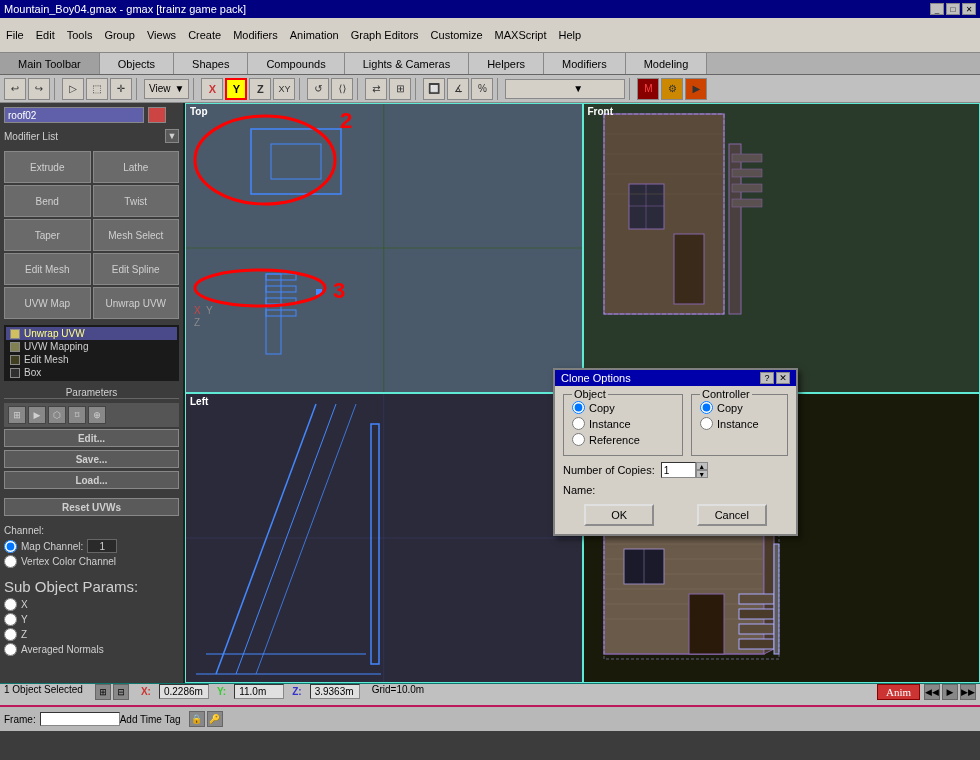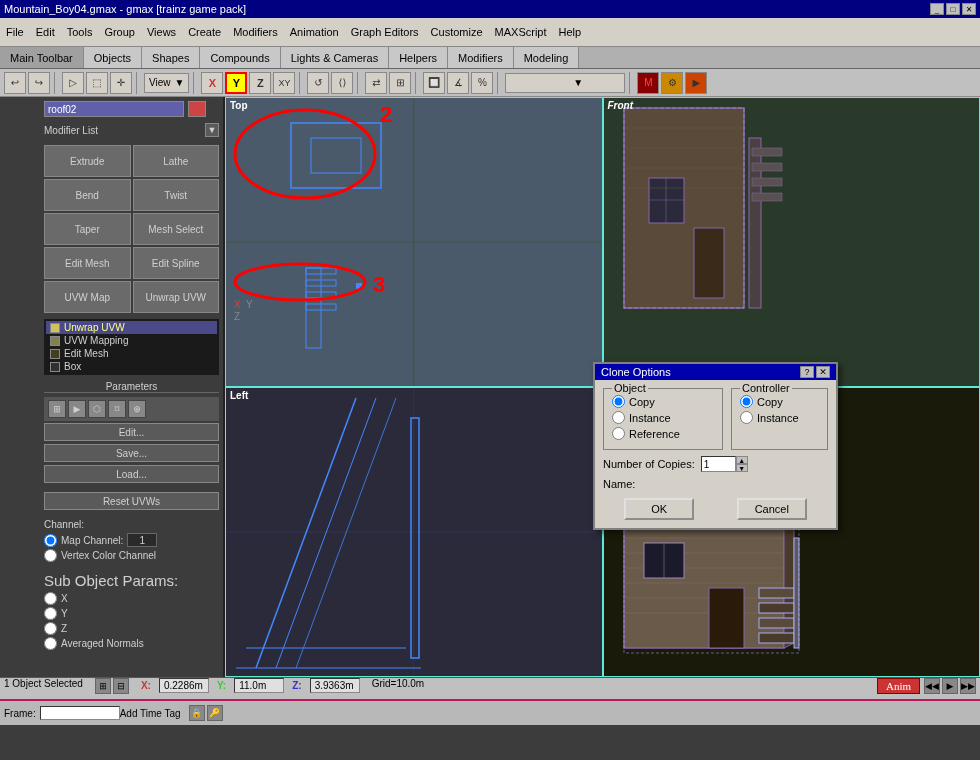--- a/index.html
+++ b/index.html
@@ -9,34 +9,34 @@
     #titlebar {
       width: 100%; height: 18px; background: #000080;
       display: flex; align-items: center; justify-content: space-between;
       padding: 0 4px; color: white; font-size: 11px;
     }
     #titlebar-controls { display: flex; gap: 2px; }
     .titlebar-btn { width: 14px; height: 12px; background: #c0c0c0; border: 1px solid #888; font-size: 8px; display: flex; align-items: center; justify-content: center; cursor: pointer; color: black; }
 
     
     #menubar {
-      width: 100%; height: 29px; background: #d4d0c8;
+      width: 100%; height: 35px; background: #d4d0c8;
       display: flex; align-items: center; gap: 0;
       border-bottom: 1px solid #888; color: black; font-size: 11px;
     }
     .menu-item { padding: 1px 6px; cursor: pointer; white-space: nowrap; }
 
     
     #tab-toolbar {
       width: 100%; height: 22px; background: #b0b0b0;
       display: flex; align-items: stretch;
       border-bottom: 1px solid #666;
     }
     .tab-btn {
-      padding: 2px 10px; font-size: 11px; color: #000; cursor: pointer;
+      padding: 2px 18px; font-size: 11px; color: #000; cursor: pointer;
       border-right: 1px solid #888; display: flex; align-items: center;
       background: #c8c8c8; white-space: nowrap;
     }
     .tab-btn.active { background: #a0a0a0; }
 
     
     #icon-toolbar {
       width: 100%; height: 28px; background: #c0c0c0;
       display: flex; align-items: center; gap: 2px; padding: 0 4px;
       border-bottom: 1px solid #888;
@@ -52,37 +52,37 @@
     .toolbar-separator { width: 4px; height: 22px; border-left: 1px solid #888; margin: 0 2px; }
 
     
     #main-area {
       display: flex; width: 100%; height: 580px;
     }
 
     
     #left-panel {
       width: 185px; min-width: 185px; height: 100%; background: #3c3c3c;
-      border-right: 2px solid #222; display: flex; flex-direction: column; margin-left: 40px;
+      border-right: 2px solid #222; display: flex; flex-direction: column;
     }
 
     
     #viewports {
       flex: 1; display: grid; grid-template-columns: 1fr 1fr; grid-template-rows: 1fr 1fr;
       background: #000;
     }
     .viewport {
       background: #5a6a5a; border: 1px solid #5eead4; position: relative; overflow: hidden;
     }
     .viewport-label {
       position: absolute; top: 2px; left: 4px; color: white; font-size: 10px; font-weight: bold;
       z-index: 2;
     }
     .viewport-top { background: #4a5a6a; }
-    .viewport-front { background: #3a4a5a; font-style: italic; }
+    .viewport-front { background: #3a4a5a; }
     .viewport-left { background: #4a5a4a; }
     .viewport-perspective { background: #2a2a1a; }
 
     
     #obj-name-area {
       padding: 4px; background: #3c3c3c;
     }
     #obj-name-input {
       width: 140px; height: 16px; background: #6060aa; border: 1px solid #888;
       color: white; font-size: 10px; padding: 1px 3px;
@@ -114,21 +114,21 @@
     #parameters-section {
       flex: 1; padding: 4px;
     }
     .section-title {
       text-align: center; font-size: 10px; color: #d0d0d0;
       border-bottom: 1px solid #666; margin-bottom: 4px;
     }
     .wide-btn {
       width: 100%; height: 18px; background: #5a5a5a; border: 1px solid #888;
       color: #d0d0d0; font-size: 10px; cursor: pointer; margin-bottom: 3px;
-      display: flex; align-items: center; justify-content: center;
+      display: flex; align-items: center; justify-content: center; font-weight: bold;
     }
     .channel-section { padding: 4px 0; }
     .channel-label { font-size: 10px; color: #d0d0d0; margin-bottom: 3px; }
     .radio-row { display: flex; align-items: center; gap: 4px; font-size: 10px; margin-bottom: 2px; }
     .channel-input { width: 30px; height: 14px; background: #2a2a2a; border: 1px solid #666; color: #d0d0d0; font-size: 10px; text-align: center; }
     .subobj-section { padding: 4px 0; }
 
     
     #statusbar {
       width: 100%; height: 22px; background: #c0c0c0;

